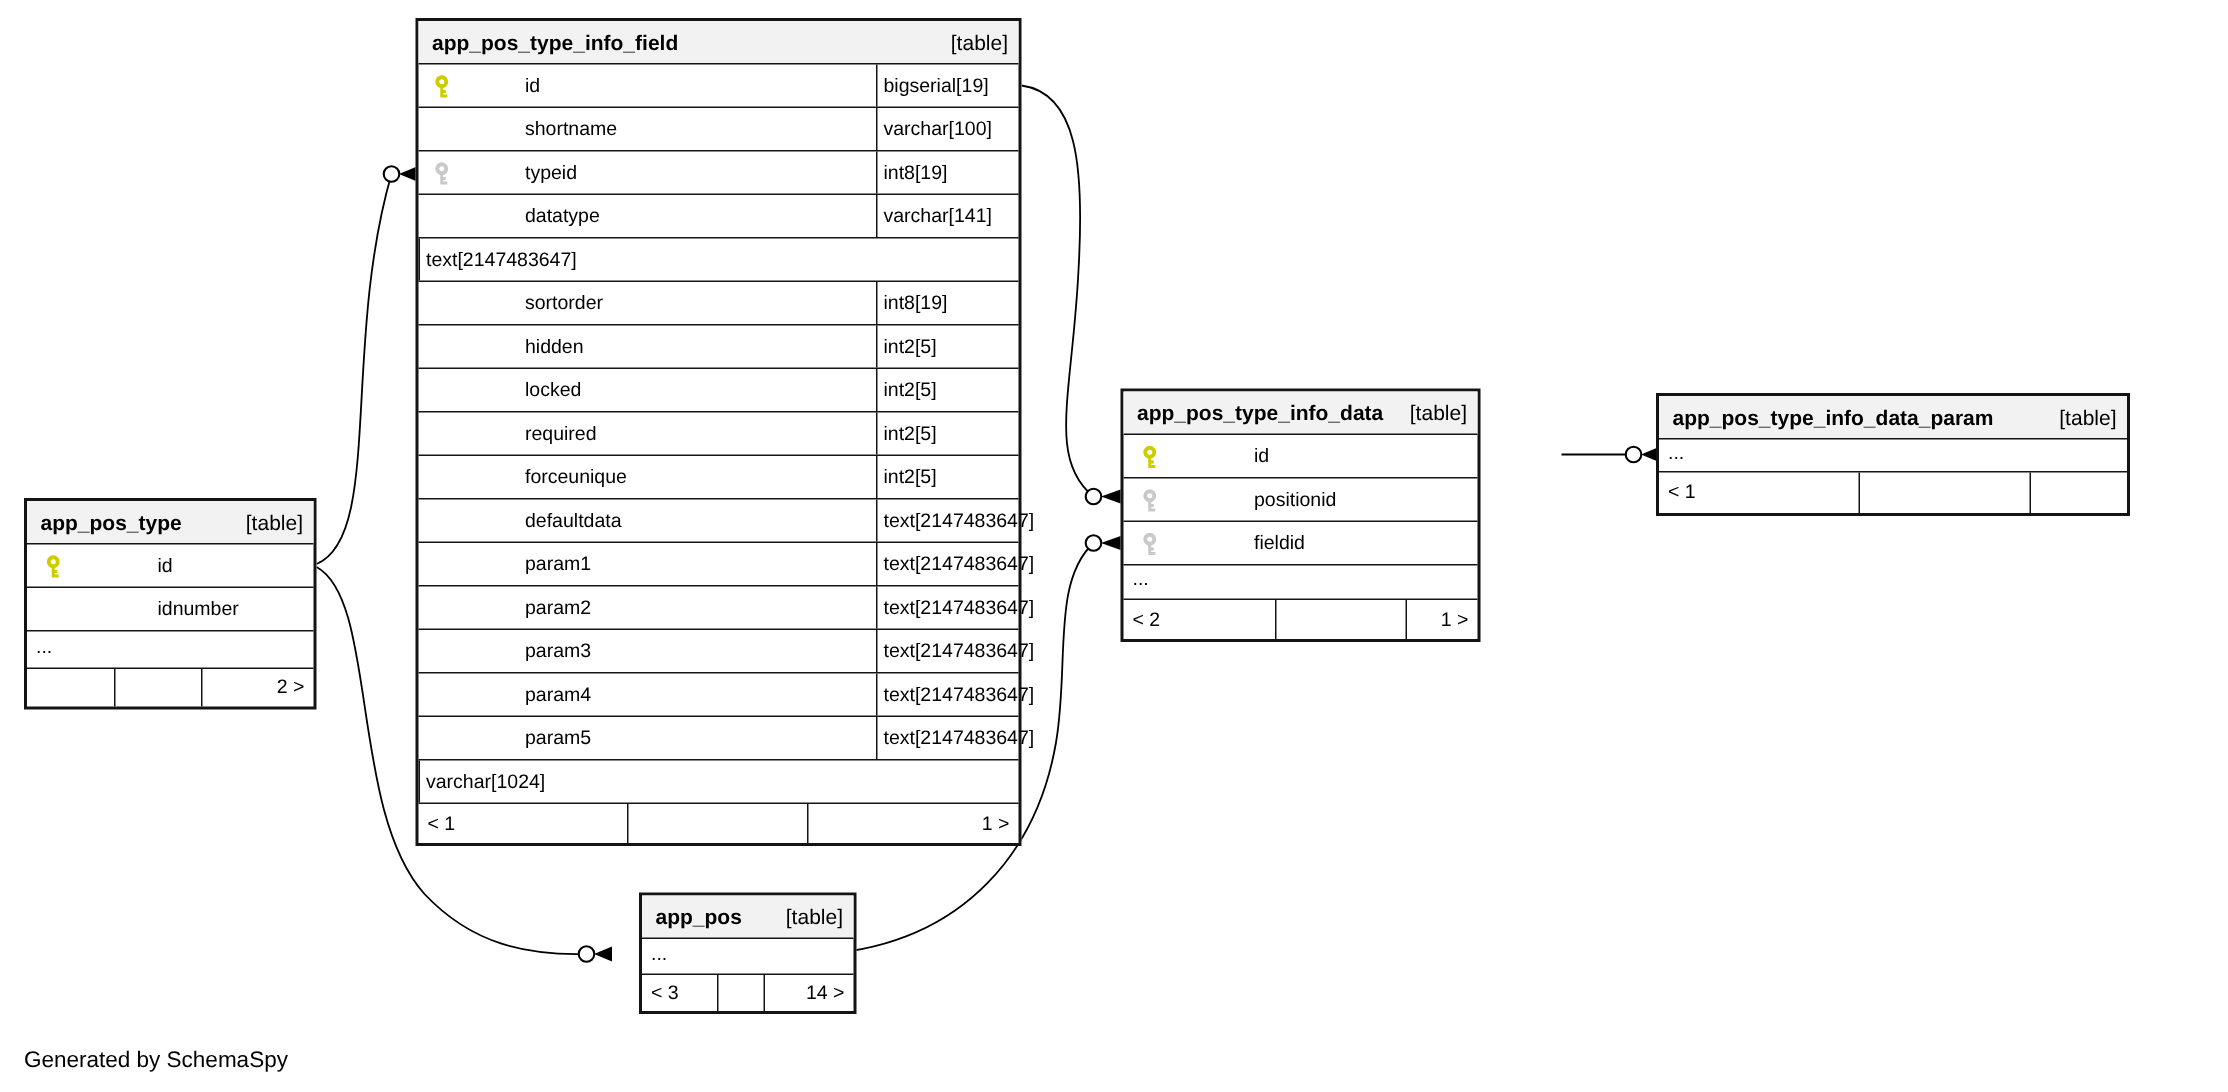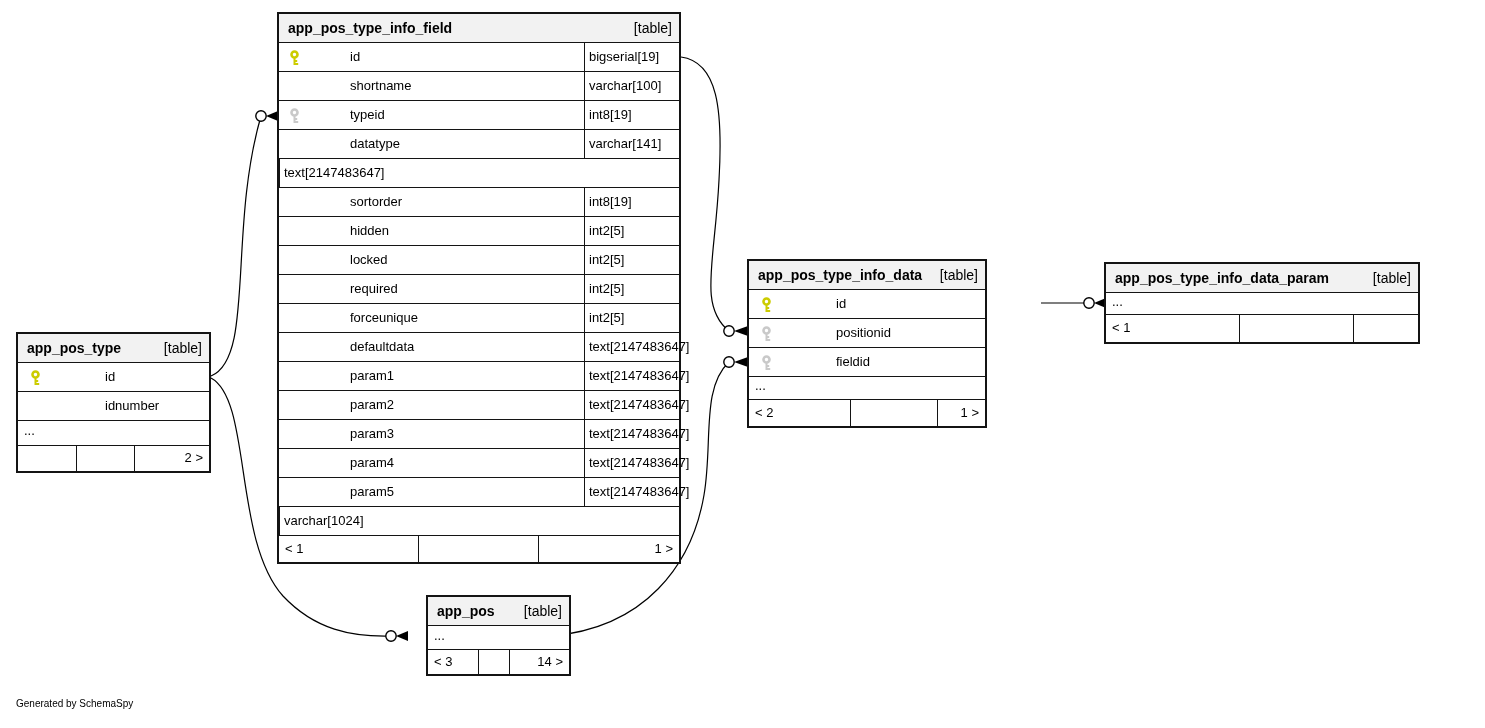--- a/index.html
+++ b/index.html
@@ -26,21 +26,21 @@
   .t-field .cname{flex:0 0 261px;padding-left:27px;}
   .t-wide .cname{flex:1 1 auto;padding-left:43px;}
   .ctype{flex:1 1 auto;border-left:1px solid #141414;padding-left:4px;box-sizing:border-box;}
   .dots{height:25px;line-height:20px;border-bottom:1px solid #141414;
         padding-left:6px;box-sizing:border-box;}
   .foot{display:flex;box-sizing:border-box;}
   .foot span{box-sizing:border-box;height:100%;}
   .f1{padding-left:6px;}
   .f2{border-left:1px solid #141414;border-right:1px solid #141414;}
   .f3{flex:1 1 auto;text-align:right;padding-right:6px;}
-  #credit{position:absolute;left:16px;top:698px;font-size:10px;z-index:1;}
+  #credit{position:absolute;left:16px;top:698px;font-size:15px;z-index:1;}
 </style>
 </head>
 <body>
 
 <svg id="rels" width="1485" height="728">
   <g fill="none" stroke="#000" stroke-width="1.2">
     <path d="M 211,376 C 255,358 228,230 261,116"></path>
     <path d="M 211,378 C 252,400 233,540 283,596 C 315,630 352,637 391,636"></path>
     <path d="M 681,57 C 718,62 723,110 719,180 C 715,262 698,306 729,331"></path>
     <path d="M 551,636 C 645,628 692,565 704,495 C 713,443 701,388 729,362"></path>

